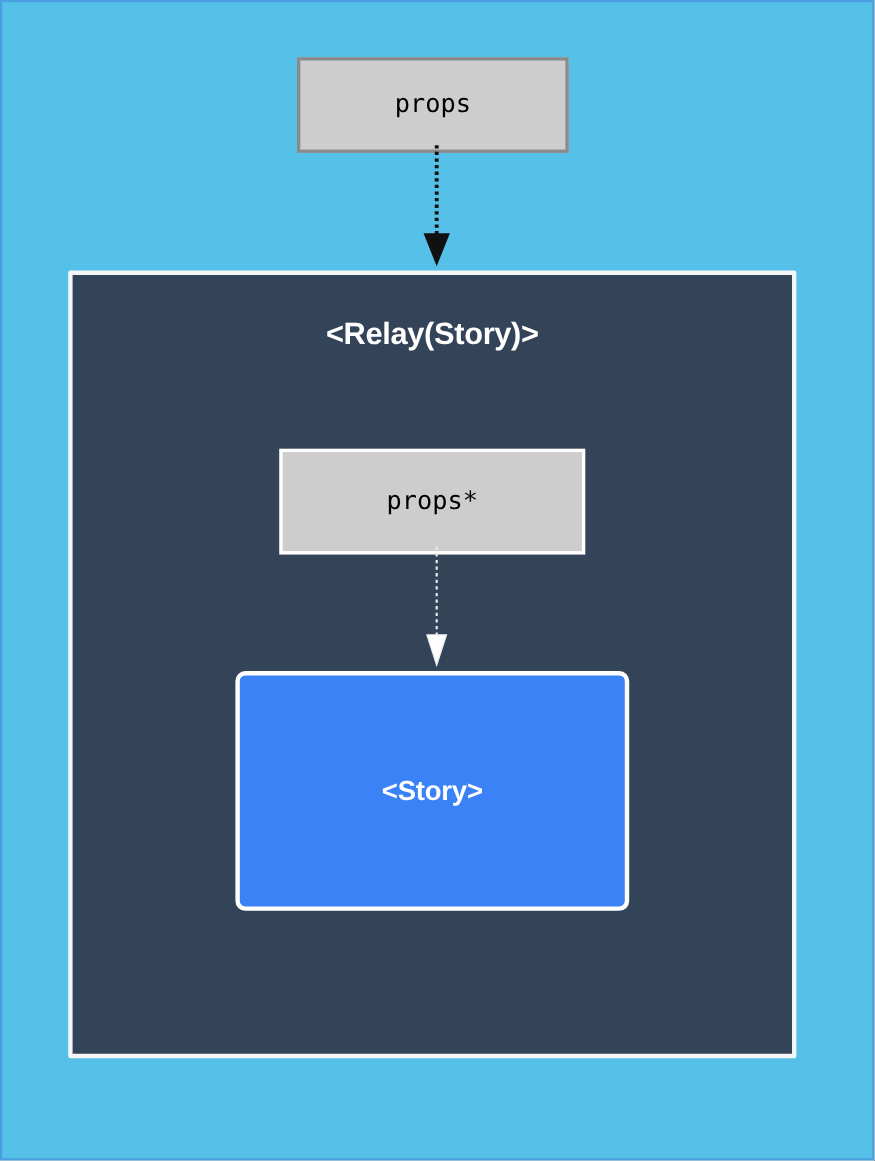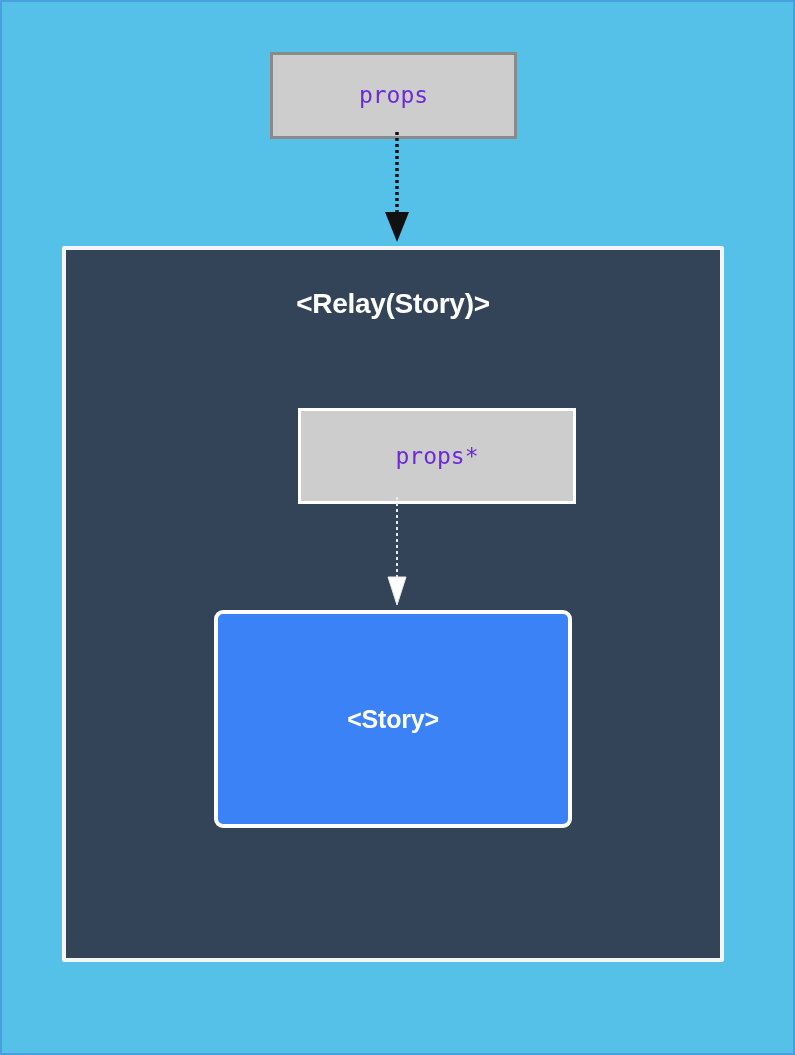--- a/index.html
+++ b/index.html
@@ -30,21 +30,21 @@
     background: #cdcdcd;
     border: 3px solid #8a8a8a;
     box-sizing: border-box;
     display: flex;
     align-items: center;
     justify-content: center;
   }
   .props-label {
     font-family: "DejaVu Sans Mono", "Liberation Mono", monospace;
     font-size: 23px;
-    color: #6d28d9;
+    color: #000000;
     letter-spacing: 0px;
     line-height: 1;
   }
 
   
   .arrow-svg {
     position: absolute;
     overflow: visible;
     pointer-events: none;
   }
@@ -82,21 +82,20 @@
     left: 252px;
     top: 406px;
     width: 278px;
     height: 96px;
     background: #cdcdcd;
     border: 3px solid #ffffff;
     box-sizing: border-box;
     display: flex;
     align-items: center;
     justify-content: center;
-    margin-left: 44px;
   }
 
   
   .story-box {
     position: absolute;
     left: 212px;
     top: 608px;
     width: 358px;
     height: 218px;
     background: #3b82f6;

